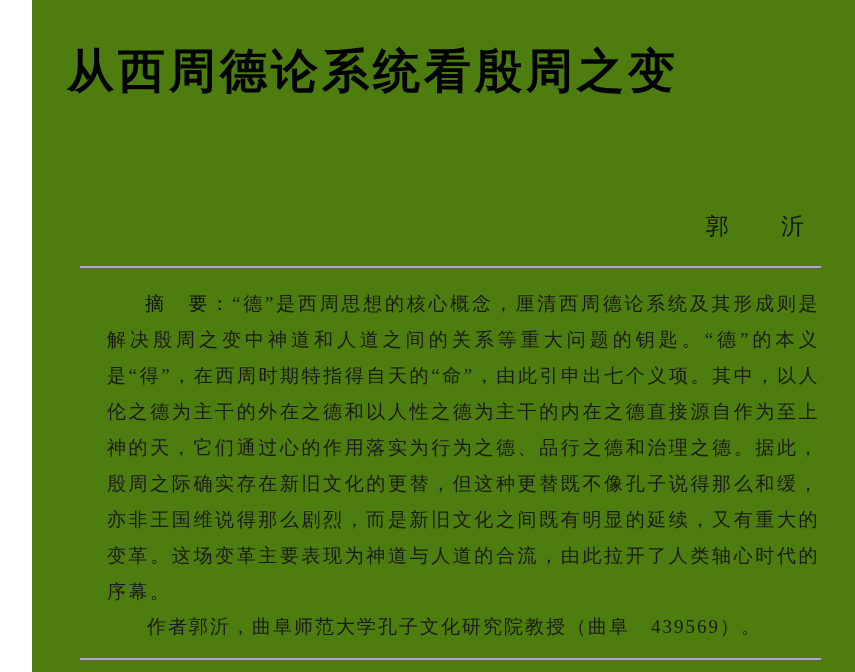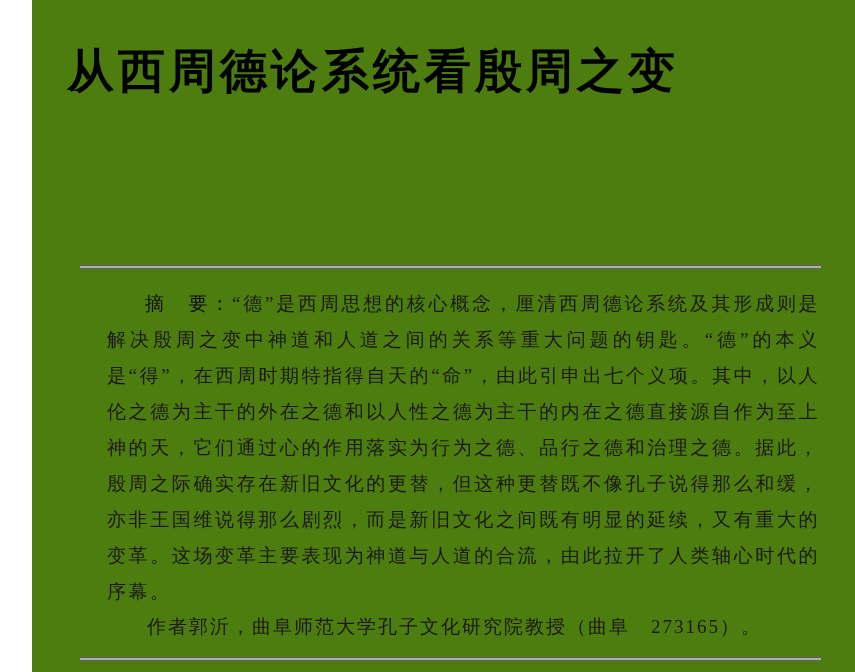--- a/index.html
+++ b/index.html
@@ -91,25 +91,26 @@
     margin: 0;
   }
 </style>
 </head>
 <body>
 
 <div class="page">
 
   <h1 class="title">从西周德论系统看殷周之变</h1>
 
+  <div class="author-name">郭　　沂</div>
 
   <div class="rule rule-top"></div>
 
   <p class="abstract">
     <span class="bold-label">摘　要：</span><span>“德”是西周思想的核心概念，厘清西周德论系统及其形成则是解决殷周之变中神道和人道之间的关系等重大问题的钥匙。“德”的本义是“得”，在西周时期特指得自天的“命”，由此引申出七个义项。其中，以人伦之德为主干的外在之德和以人性之德为主干的内在之德直接源自作为至上神的天，它们通过心的作用落实为行为之德、品行之德和治理之德。据此，殷周之际确实存在新旧文化的更替，但这种更替既不像孔子说得那么和缓，亦非王国维说得那么剧烈，而是新旧文化之间既有明显的延续，又有重大的变革。这场变革主要表现为神道与人道的合流，由此拉开了人类轴心时代的序幕。</span>
   </p>
 
 
-  <p class="author-note">作者郭沂，曲阜师范大学孔子文化研究院教授（曲阜　273165）。</p>
+  <p class="author-note">作者郭沂，曲阜师范大学孔子文化研究院教授（曲阜　439569）。</p>
 
   <div class="rule rule-bottom"></div>
 
 </div>
 
 </body></html>

